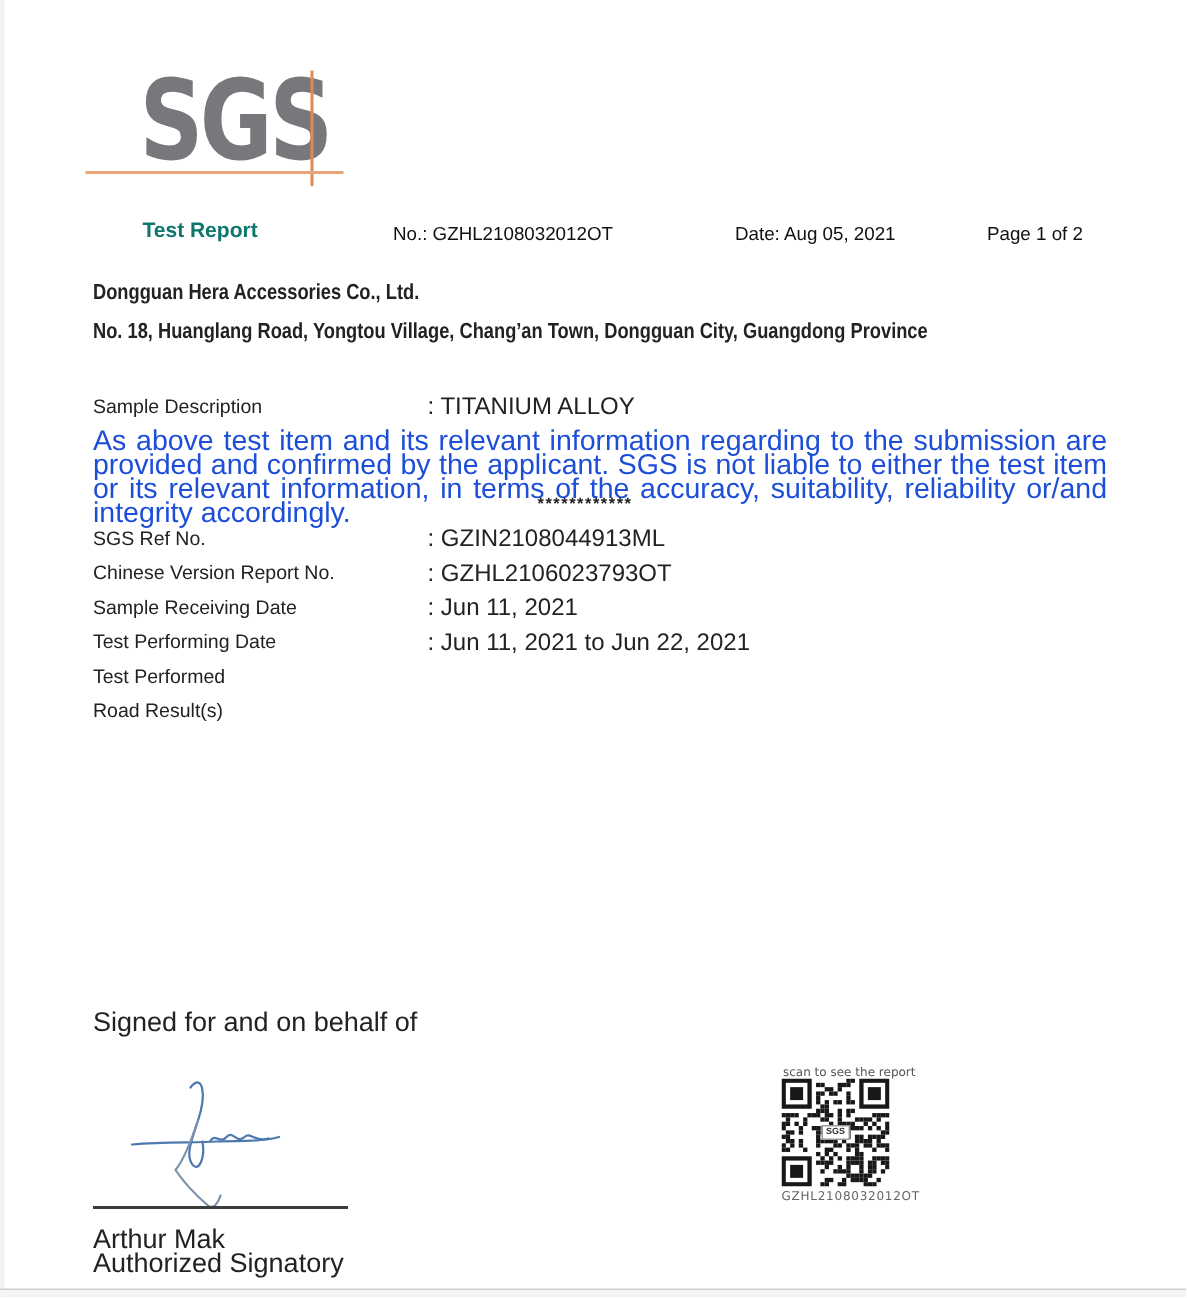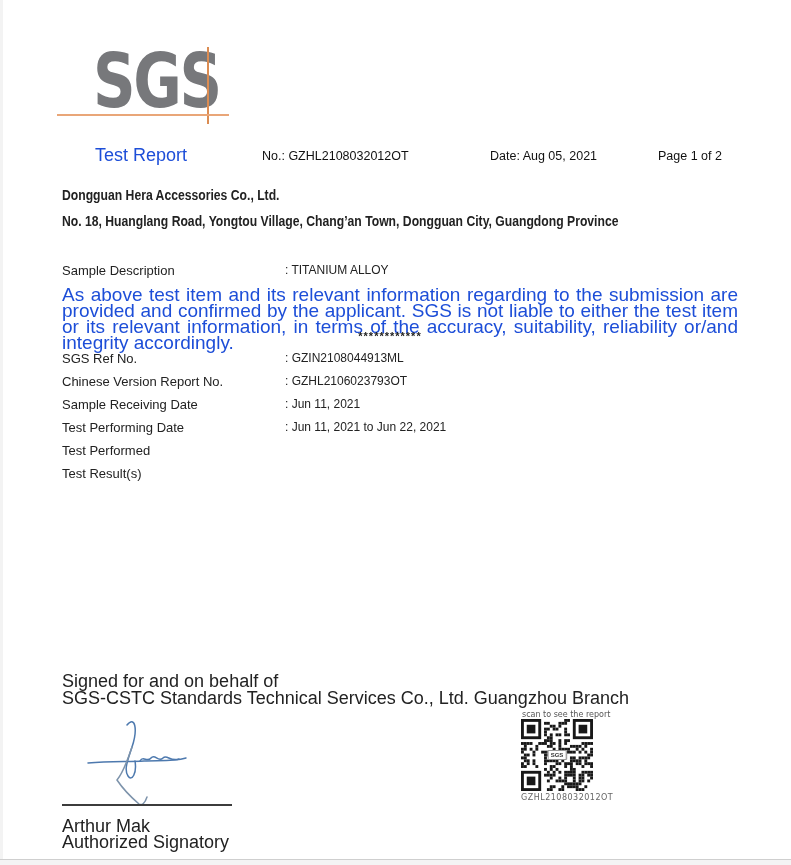--- a/index.html
+++ b/index.html
@@ -10,35 +10,35 @@
   .abs{position:absolute;}
   
   .logo-text{
     left:93px;top:44px;font-family:"DejaVu Sans",sans-serif;font-weight:bold;
     font-size:74px;line-height:1;color:#77787b;letter-spacing:-3px;
     transform:scaleX(0.80);transform-origin:left top;
   }
   .cross-v{left:207px;top:47px;width:2px;height:77px;background:#db8c52;}
   .cross-h{left:57px;top:114px;width:172px;height:2px;background:#e9a678;}
   
-  .doc-title{left:95px;top:145px;font-size:18px;font-weight:normal;color:#1d4ed8;}
+  .doc-title{left:95px;top:145px;font-size:14px;font-weight:bold;color:#0f766e;}
   .hdr{font-size:12.5px;font-weight:normal;color:#111;}
   .hdr-no{left:262px;top:149px;}
   .hdr-date{left:478px;top:149px;margin-left:12px;}
   .hdr-page{left:658px;top:149px;}
   
   .cond{
     font-size:14.5px;font-weight:bold;color:#222;white-space:nowrap;
     transform:scaleX(0.84);transform-origin:left top;
   }
   .app-name{left:62px;top:187px;}
   .app-addr{left:62px;top:213px;}
   
   .lbl{left:62px;font-size:13px;color:#222;}
-  .val{left:285px;font-size:12px;color:#222;white-space:nowrap;}
+  .val{left:285px;font-size:16px;color:#222;white-space:nowrap;}
   .disclaimer{
     left:62px;top:287px;width:676px;font-size:19px;line-height:15.9px;
     text-align:justify;color:#1d4ed8;
   }
   .separator{left:310px;top:330px;width:160px;text-align:center;
     font-size:11px;font-weight:bold;letter-spacing:1px;color:#222;}
   
   .sig-txt{left:62px;font-size:18px;color:#222;white-space:nowrap;}
   .sig-line{left:62px;top:804px;width:170px;height:2px;background:#3c3c3c;}
   .signature-svg{left:82px;top:712px;}
@@ -87,24 +87,23 @@
   <div class="abs val" style="top:374px">: GZHL2106023793OT</div>
 
   <div class="abs lbl" style="top:397px">Sample Receiving Date</div>
   <div class="abs val" style="top:397px">: Jun 11, 2021</div>
 
   <div class="abs lbl" style="top:420px">Test Performing Date</div>
   <div class="abs val" style="top:420px">: Jun 11, 2021 to Jun 22, 2021</div>
 
   <div class="abs lbl" style="top:443px">Test Performed</div>
 
-  <div class="abs lbl" style="top:466px">Test Result(s)</div>
+  <div class="abs lbl" style="top:466px">Road Result(s)</div>
 
   <div class="abs sig-txt" style="top:671px">Signed for and on behalf of</div>
-  <div class="abs sig-txt" style="top:688px">SGS-CSTC Standards Technical Services Co., Ltd. Guangzhou Branch</div>
 
   <svg class="abs signature-svg" width="115" height="95" viewBox="0 0 115 95" fill="none">
     <g stroke="#4d79ae" stroke-width="1.5" stroke-linecap="round" fill="none">
       <path d="M6,51 C28,49 48,50 62,49 C74,48 90,50 104,46"></path>
       <path d="M58,49 C61,43 65,51 69,46 C73,41 76,51 81,46 C85,42 88,50 97,47"></path>
       <path d="M45,13 C53,3 56,17 50,35 C45,50 42,58 46,64 C50,70 55,61 53,49"></path>
       <path d="M50,35 C45,50 40,62 35,68 C41,77 50,86 57,92 C60,94 63,91 65,85" stroke="#7d93ab"></path>
     </g>
   </svg>
 

